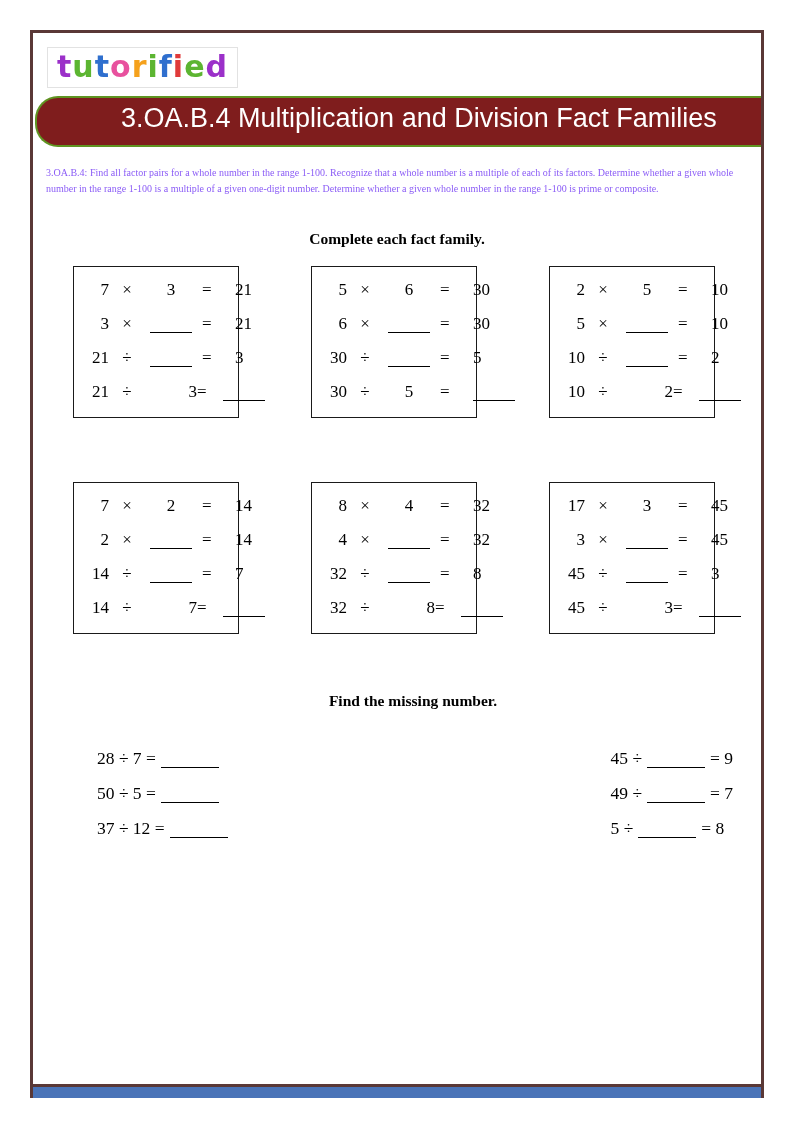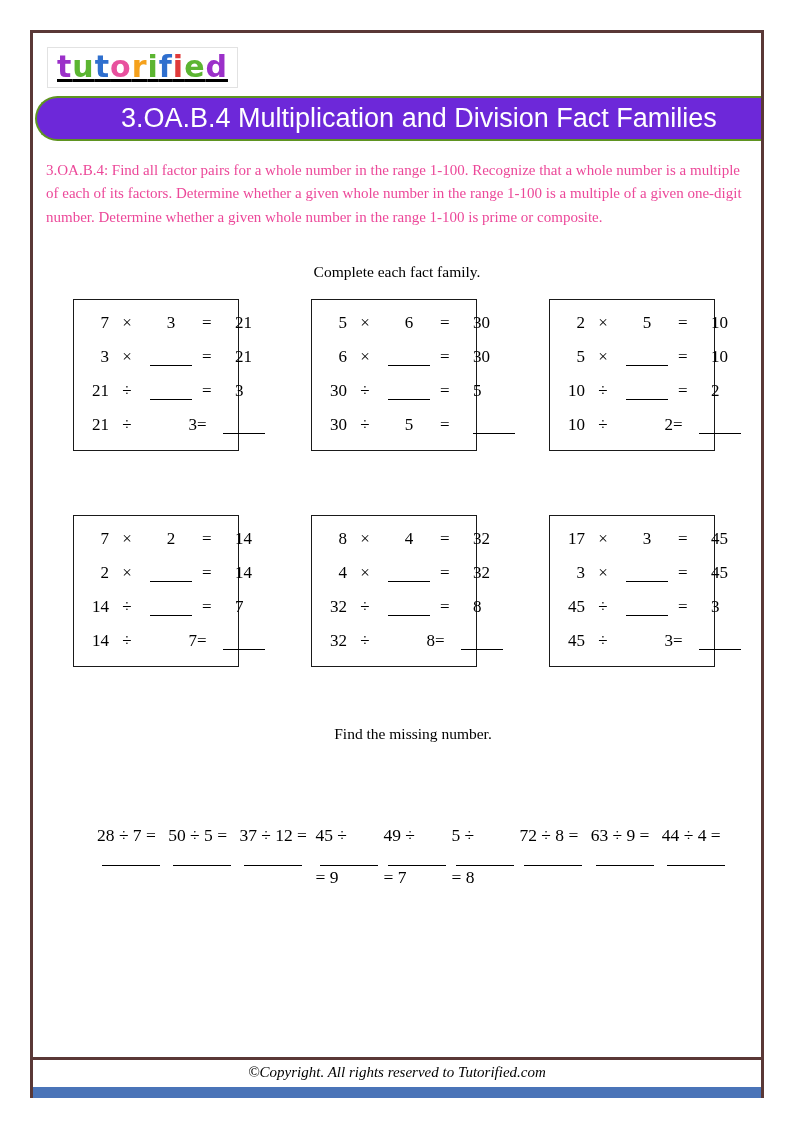--- a/index.html
+++ b/index.html
@@ -10,42 +10,42 @@
     border: 3px solid #5a3836; border-bottom: 0;
     background: #fff; overflow: hidden;
     display: flex; flex-direction: column;
   }
   .logo {
     align-self: flex-start;
     margin: 14px 0 0 14px;
     border: 1px solid #e2e2e2;
     padding: 1px 9px 3px 9px;
     font-family: "DejaVu Sans", sans-serif;
-    font-weight: bold; font-size: 30px; letter-spacing: 1px; text-decoration: underline;
+    font-weight: bold; font-size: 30px; letter-spacing: 1px;
   }
   .banner {
     margin: 8px 0 0 2px;
-    height: 45px;
-    background: #6d28d9;
+    height: 51px;
+    background: #7f1d1d;
     border: 2px solid #5f9421; border-right: 0;
     border-radius: 23px 0 0 23px;
     color: #ffffff;
     font-family: "Liberation Sans", sans-serif;
     font-size: 27px; line-height: 41px;
     padding-left: 84px;
     white-space: nowrap; overflow: hidden;
   }
   .standard {
     margin: 18px 14px 0 13px;
-    font-size: 15px; line-height: 1.55; color: #ec4899;
+    font-size: 10px; line-height: 1.55; color: #8b5cf6;
   }
   .sec-head {
     margin-top: 34px;
     text-align: center;
-    font-size: 15.5px; font-weight: 400;
+    font-size: 15.5px; font-weight: 700;
   }
   .sec-head.second { margin-top: 58px; padding-left: 32px; }
   .fam-grid {
     display: flex; justify-content: space-between;
     padding: 0 2px 0 40px;
     margin-top: 18px;
   }
   .fam-grid.row2 { margin-top: 64px; }
   .family-box { position: relative; width: 210px; height: 152px; font-size: 17px; padding-top: 7px; }
   .box-border { position: absolute; left: 0; top: 0; bottom: 0; right: 44px; border: 1.5px solid #1a1a1a; }
@@ -70,21 +70,21 @@
     height: 12px;
     vertical-align: -4px;
   }
   .fblank  { width: 42px; }
   .mnblank { width: 58px; margin: 0 5px; }
   .mn-grid {
     display: flex; justify-content: space-between;
     padding: 0 28px 0 64px;
     margin-top: 38px;
   }
-  .mn-col { display: flex; flex-direction: row; font-size: 17.5px; margin-top: 44px; }
+  .mn-col { display: flex; flex-direction: column; gap: 14px; font-size: 17.5px; }
   .footer-rule { margin-top: auto; border-top: 3px solid #5a3836; }
   .copyright { text-align: center; font-style: italic; font-size: 15px; margin: 4px 0 6px 0; }
   .blue-bar { height: 11px; background: #4a74b8; flex-shrink: 0; }
 </style>
 </head>
 <body>
 
 <div class="page">
 
   <div class="logo"><span style="color: rgb(155, 48, 201);">t</span><span style="color: rgb(92, 181, 49);">u</span><span style="color: rgb(47, 111, 206);">t</span><span style="color: rgb(232, 81, 158);">o</span><span style="color: rgb(245, 161, 28);">r</span><span style="color: rgb(92, 181, 49);">i</span><span style="color: rgb(47, 111, 206);">f</span><span style="color: rgb(224, 58, 58);">i</span><span style="color: rgb(92, 181, 49);">e</span><span style="color: rgb(155, 48, 201);">d</span></div>
@@ -294,24 +294,18 @@
       <div class="mn-col">
         <div><span>28 ÷ 7 =</span><span class="mnblank"></span></div>
         <div><span>50 ÷ 5 =</span><span class="mnblank"></span></div>
         <div><span>37 ÷ 12 =</span><span class="mnblank"></span></div>
       </div>
       <div class="mn-col">
         <div><span>45 ÷</span><span class="mnblank"></span><span>= 9</span></div>
         <div><span>49 ÷</span><span class="mnblank"></span><span>= 7</span></div>
         <div><span>5 ÷</span><span class="mnblank"></span><span>= 8</span></div>
       </div>
-      <div class="mn-col">
-        <div><span>72 ÷ 8 =</span><span class="mnblank"></span></div>
-        <div><span>63 ÷ 9 =</span><span class="mnblank"></span></div>
-        <div><span>44 ÷ 4 =</span><span class="mnblank"></span></div>
-      </div>
     </div>
 
   <div class="footer-rule"></div>
-  <div class="copyright">©Copyright. All rights reserved to Tutorified.com</div>
   <div class="blue-bar"></div>
 
 </div>
 
 </body></html>

